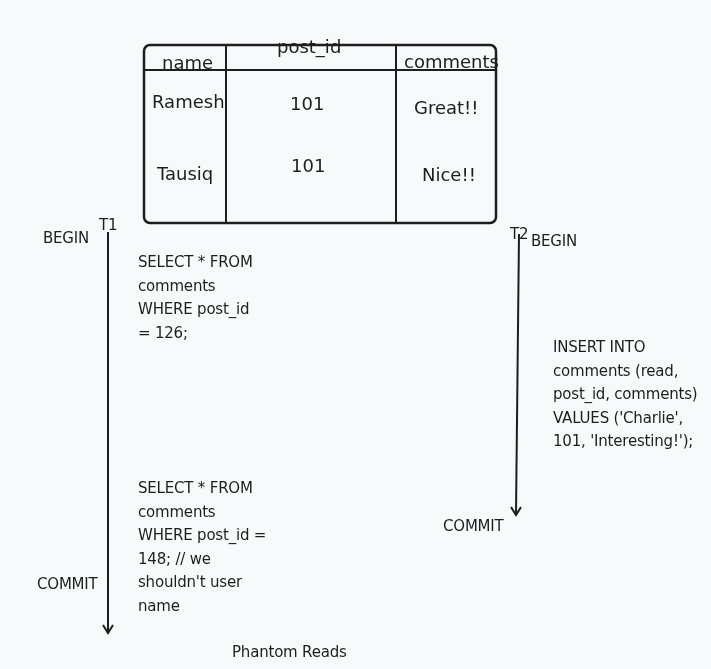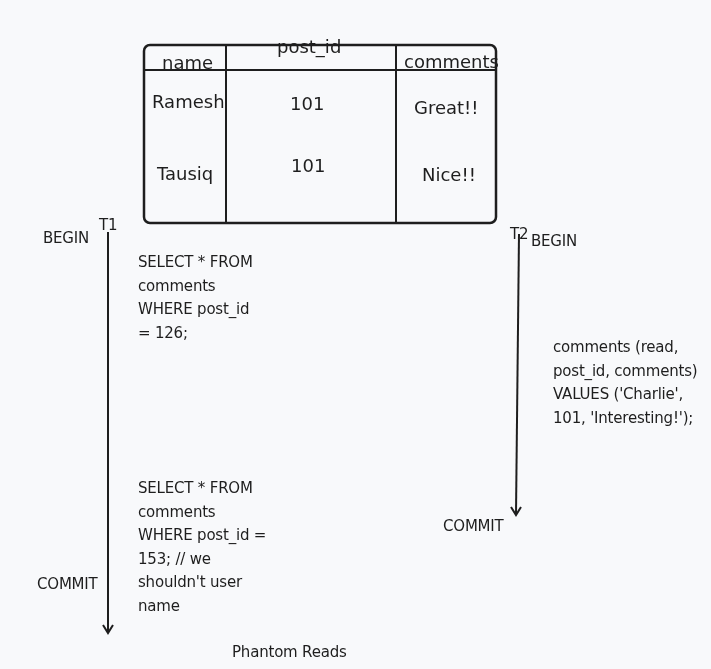--- a/index.html
+++ b/index.html
@@ -46,29 +46,30 @@
 <div class="abs t" style="left:138px;top:251px;">
   <div>SELECT * FROM</div>
   <div>comments</div>
   <div>WHERE post_id</div>
   <div>= 126;</div>
 </div>
 <div class="abs t" style="left:138px;top:477px;">
   <div>SELECT * FROM</div>
   <div>comments</div>
   <div>WHERE post_id =</div>
-  <div>153; // we</div>
+  <div>148; // we</div>
   <div>shouldn't user</div>
   <div>name</div>
 </div>
 <div class="abs t" style="left:37px;top:573px;">COMMIT</div>
 
 <div class="abs t" style="left:510px;top:216px;margin-top:7px;">T2</div>
 <div class="abs t" style="left:531px;top:230px;">BEGIN</div>
 <div class="abs t" style="left:553px;top:336px;">
+  <div>INSERT INTO</div>
   <div>comments (read,</div>
   <div>post_id, comments)</div>
   <div>VALUES ('Charlie',</div>
   <div>101, 'Interesting!');</div>
 </div>
 <div class="abs t" style="left:443px;top:515px;">COMMIT</div>
 
 <div class="abs t" style="left:232px;top:641px;">Phantom Reads</div>
 
 </body></html>

